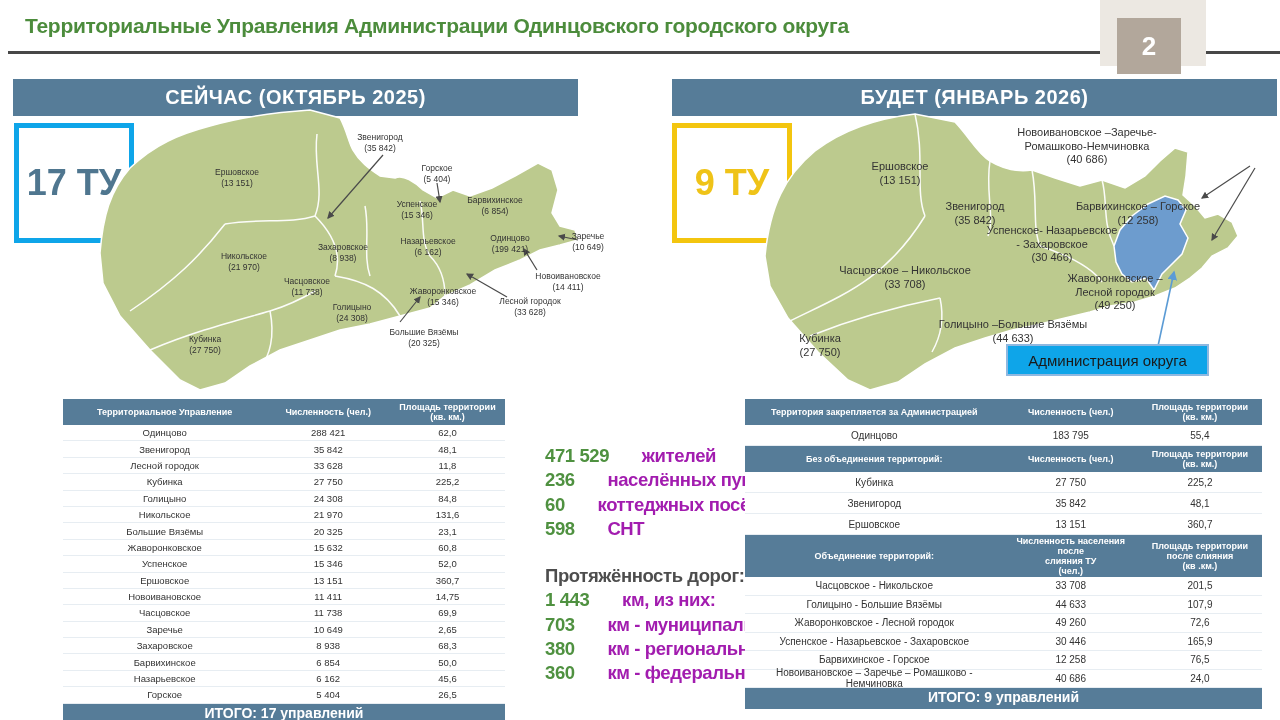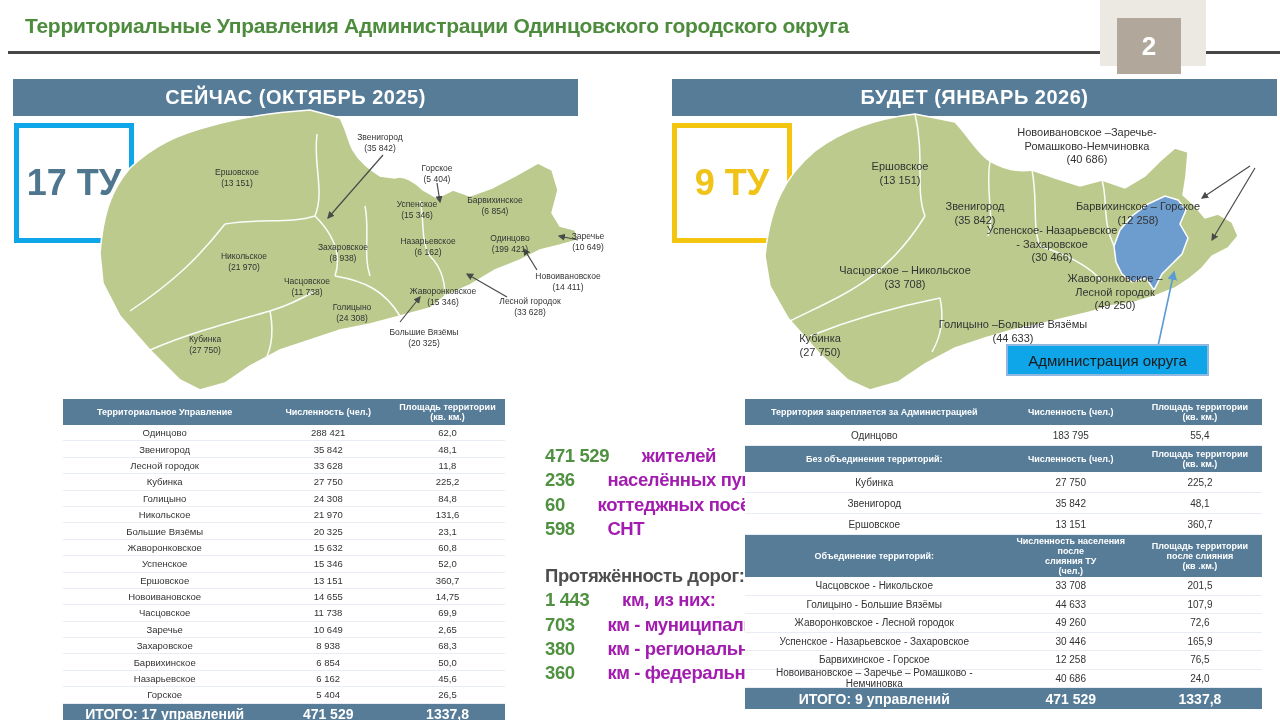--- a/index.html
+++ b/index.html
@@ -36,21 +36,21 @@
   .t-head{display:flex;background:#567c98;color:#fff;font-weight:bold;font-size:9px;
           align-items:center;min-height:26px;text-align:center;}
   .t-head .c, .t-row .c, .t-foot .c{padding:1px 3px;box-sizing:border-box;text-align:center;}
   .lt .c1{width:46%;} .lt .c2{width:28%;} .lt .c3{width:26%;}
   .rt .c1{width:50%;} .rt .c2{width:26%;} .rt .c3{width:24%;}
   .t-row{display:flex;align-items:center;background:#fff;border-bottom:1px solid #e7edf2;}
   .lt .t-row{height:15.4px;}
   .rt .t-row{height:20px;}
   .rt .t-row.sm{height:17.5px;}
   .t-foot{display:flex;background:#567c98;color:#fff;font-weight:bold;font-size:14px;
-          align-items:center;height:21px;}
+          align-items:center;height:21px;flex-direction:column;}
   
   .stats{position:absolute;left:545px;top:444px;width:190px;font-weight:bold;
          font-size:18.5px;letter-spacing:-0.4px;white-space:nowrap;}
   .stat-line{line-height:24.3px;}
   .stat-line .v{color:#4f9140;}
   .stat-line .t{color:#a21caf;margin-left:28px;}
   .roads-title{color:#4d4d4d;line-height:24.3px;margin-top:23px;}
   svg{display:block;}
 </style>
 </head>
@@ -288,21 +288,21 @@
         </div>
         <div class="c c3">
           <div>360,7</div>
         </div>
       </div>
       <div class="t-row">
         <div class="c c1">
           <div>Новоивановское</div>
         </div>
         <div class="c c2">
-          <div>14 655</div>
+          <div>11 411</div>
         </div>
         <div class="c c3">
           <div>14,75</div>
         </div>
       </div>
       <div class="t-row">
         <div class="c c1">
           <div>Часцовское</div>
         </div>
         <div class="c c2">

